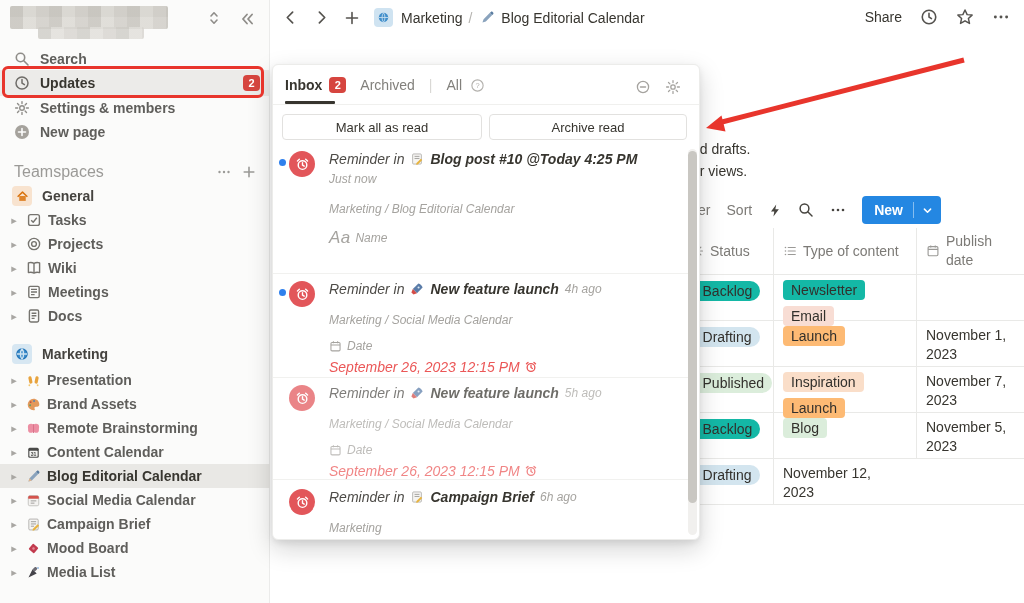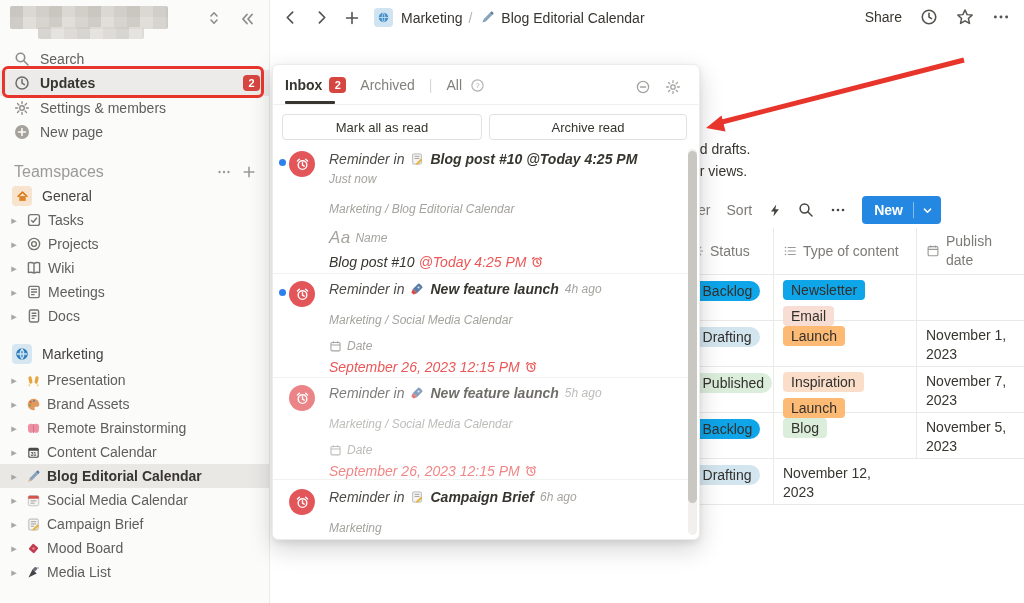--- a/index.html
+++ b/index.html
@@ -7,21 +7,21 @@
     font-family:"Liberation Sans", sans-serif; color:#37352f; }
   .abs { position:absolute; }
   .row { position:absolute; display:flex; align-items:center; }
   .ic  { display:inline-flex; align-items:center; justify-content:center; flex:none; }
 
   
   #sidebar { position:absolute; left:0; top:0; width:270px; height:603px;
     background:#fbfbfa; border-right:1px solid #ebebea; }
   .srow { position:absolute; left:0; width:270px; height:24px; display:flex;
     align-items:center; padding-left:14px; gap:10px; font-size:14px; color:#5f5e5b; cursor:pointer; }
-  .srow .slabel { white-space:nowrap; }
+  .srow .slabel { white-space:nowrap;font-weight:bold; }
   .child { padding-left:8px; gap:6px; }
   .chev { color:#a8a6a2; font-size:11px; width:12px; text-align:center; flex:none; }
   .chip { width:20px; height:20px; border-radius:4px; display:flex; align-items:center; justify-content:center; flex:none; }
   .selected-row { background:#e9e8e5; }
   .selected-row .slabel { font-weight:bold; color:#37352f; }
   .badge { background:#d6453f; color:#fff; font-size:11px; font-weight:bold;
     border-radius:4px; min-width:17px; height:16px; display:inline-flex;
     align-items:center; justify-content:center; padding:0 4px; }
   .blurbox { position:absolute; border-radius:2px;
     background:
@@ -49,21 +49,21 @@
   .c-status { width:114px; border-right:1px solid #e9e9e7; padding-left:30px; }
   .c-type   { width:143px; border-right:1px solid #e9e9e7; display:flex; flex-wrap:wrap; gap:6px; align-content:flex-start; }
   .c-date   { width:107px; font-size:14px; line-height:19px; }
   .thead .cell { display:flex; align-items:center; gap:6px; font-size:14px; color:#7c7a76; padding-top:4px; padding-bottom:4px; }
   .tbody-row { height:46px; }
   .pill { display:inline-flex; align-items:center; height:20px; padding:0 8px;
     font-size:14px; color:#32302c; white-space:nowrap; }
   .st { border-radius:11px; position:relative; }
   .st .pk { color:#4c4a46; font-size:9px; margin-right:3px; margin-left:-3px; }
   .tg { border-radius:4px; }
-  .c-gray{background:#0ea5e9}.c-blue{background:#d3e5ef}.c-green{background:#dbeddb}
+  .c-gray{background:#14b8a6}.c-blue{background:#d3e5ef}.c-green{background:#dbeddb}
   .c-brown{background:#fdba74}.c-orange{background:#fadec9}.c-yellow{background:#fdecc8}.c-red{background:#f8ddd4}
 
   
   #popup { position:absolute; left:272px; top:64px; width:428px; height:476px;
     background:#fff; border:1px solid #ececea; border-radius:6px;
     box-shadow:0 9px 24px rgba(15,15,15,.18), 0 3px 6px rgba(15,15,15,.08); overflow:hidden; }
   .tabs { position:absolute; left:12px; top:12px; display:flex; align-items:center; gap:14px; font-size:14px; }
   .tab-active { font-weight:bold; color:#37352f; display:flex; gap:7px; align-items:center; }
   .tab { color:#82807c; cursor:pointer; }
   .tabsep { color:#d9d8d5; }
@@ -570,32 +570,20 @@
             </svg>
         </span>
         <b>Blog post #10 @Today 4:25 PM</b>
       </div>
       <div class="npath" style="margin-top:5px;color:#a5a39f">Just now</div>
       <div class="npath">Marketing / Blog Editorial Calendar</div>
       <div class="nprop">
         <span style="font-size:17px;letter-spacing:.3px">Aa</span>
         <span>Name</span>
       </div>
-      <div class="nval">
-        <span>Blog post #10</span>
-        <span class="redtext">
-          <span>@Today 4:25 PM</span>
-          <span class="ic">
-            <svg width="14" height="14" viewBox="0 0 16 16" fill="none" stroke="#eb5757" stroke-width="1.5" stroke-linecap="round">
-                <circle cx="8" cy="8.6" r="4.4"></circle>
-                <path d="M8 6.2v2.4l1.6 1.1M2.8 4.4l1.8-1.6M13.2 4.4l-1.8-1.6"></path>
-              </svg>
-          </span>
-        </span>
-      </div>
     </div>
   </div>
   <div class="ndiv" style="top:208px"></div>
 
   <div class="nitem" style="top:216px;height:88px">
     <span class="ndot"></span>
     <span class="navatar">
       <svg width="15" height="15" viewBox="0 0 16 16" fill="none" stroke="#fff" stroke-width="1.5" stroke-linecap="round">
           <circle cx="8" cy="8.6" r="4.6"></circle>
           <path d="M8 6v2.6l1.8 1.2M2.6 4.2l2-1.8M13.4 4.2l-2-1.8"></path>

